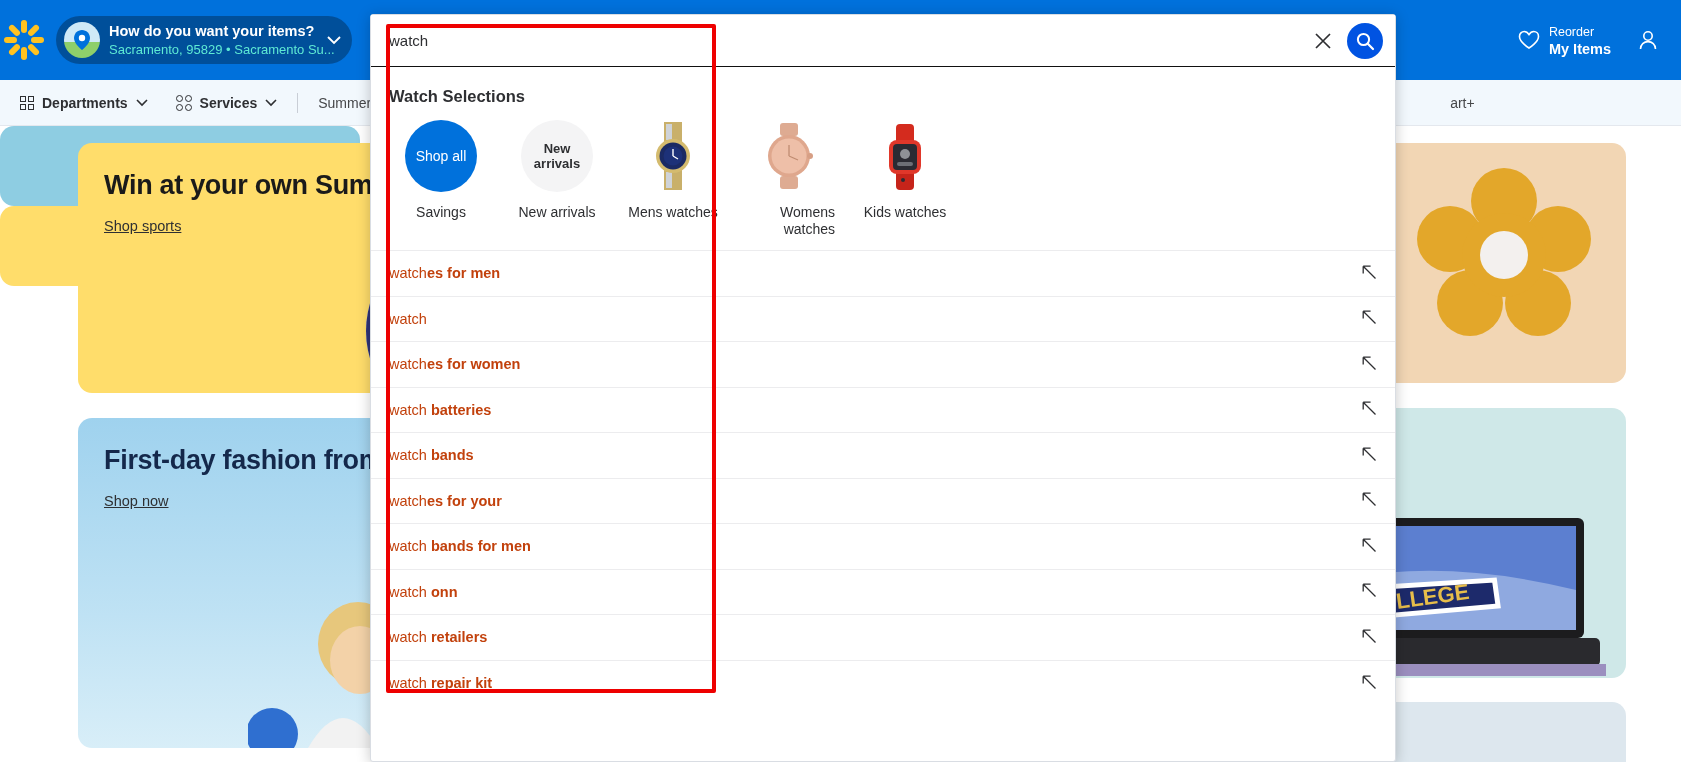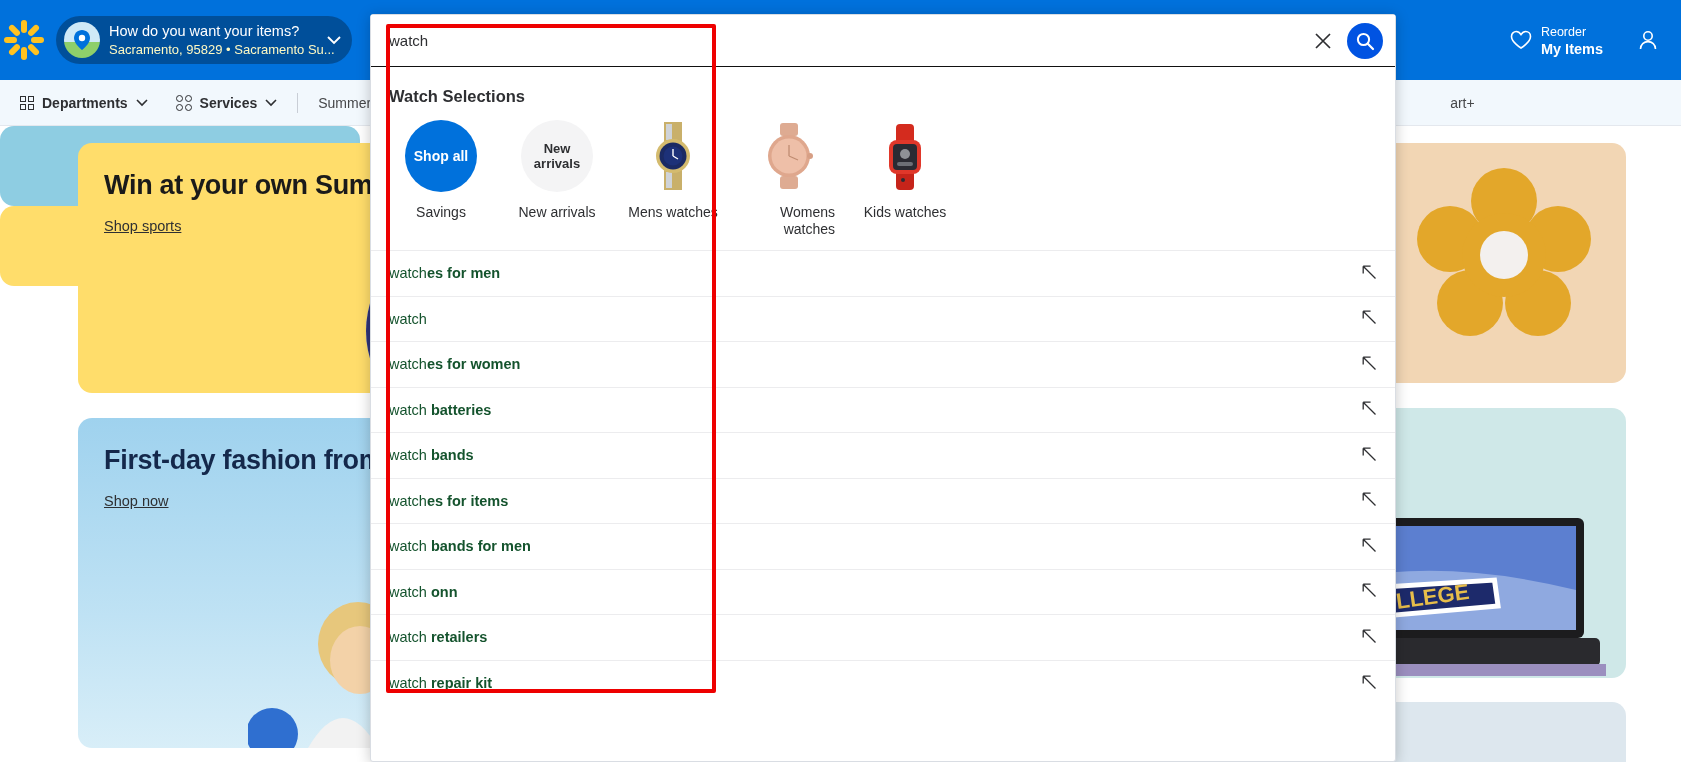--- a/index.html
+++ b/index.html
@@ -26,37 +26,37 @@
     display: flex; align-items: center; padding: 0 10px 0 8px;
   }
   .loc-icon {
     width: 36px; height: 36px; border-radius: 50%;
     background: linear-gradient(#cfe9f7 0%, #cfe9f7 55%, #8ecf6a 55%, #8ecf6a 100%);
     display: flex; align-items: center; justify-content: center;
     flex: 0 0 36px; overflow: hidden;
   }
   .loc-texts { margin-left: 9px; flex: 1 1 auto; min-width: 0; }
   .loc-title {
-    color: #fff; font-size: 14.5px; font-weight: normal; line-height: 17px;
+    color: #fff; font-size: 14.5px; font-weight: bold; line-height: 17px;
     white-space: nowrap;
   }
   .loc-sub {
-    color: #fef9c3; font-size: 13px; line-height: 17px;
+    color: #5eead4; font-size: 13px; line-height: 17px;
     white-space: nowrap; overflow: hidden; text-overflow: ellipsis;
   }
   .loc-chev { color: #fff; flex: 0 0 16px; margin-left: 4px; }
 
   
   .hdr-search-bg {
     position: absolute; left: 370px; top: 14px;
     width: 1020px; height: 52px; background: #fff; border-radius: 26px;
   }
   .hdr-right {
     position: absolute; right: 0; top: 0; height: 80px;
-    display: flex; align-items: center; gap: 34px; padding-right: 22px;
+    display: flex; align-items: center; gap: 26px; padding-right: 22px;
   }
   .hdr-item { display: flex; align-items: center; gap: 9px; color: #fff; }
   .hdr-item .lbl1 { font-size: 12.5px; line-height: 14px; }
   .hdr-item .lbl2 { font-size: 14.5px; font-weight: bold; line-height: 17px; }
 
   
   .subnav {
     position: absolute; top: 80px; left: 0; width: 1681px; height: 46px;
     background: #f2f8fd; border-bottom: 1px solid #e4e8ee;
     display: flex; align-items: center; padding-left: 6px;
@@ -157,33 +157,33 @@
   .sel-title { font-size: 16.5px; font-weight: bold; color: #2e2f32; padding: 0 18px 14px 18px; }
   .sel-row { display: flex; gap: 0px; padding: 0 12px; }
   .sel-item {
     width: 116px; display: flex; flex-direction: column; align-items: center; cursor: pointer;
   }
   .sel-circle {
     width: 72px; height: 72px; border-radius: 50%;
     display: flex; align-items: center; justify-content: center;
     overflow: hidden; position: relative;
   }
-  .sel-circle.blue { background: #0071dc; color: #fff; font-weight: bold; font-size: 14px; }
+  .sel-circle.blue { background: #0071dc; color: #fff; font-weight: normal; font-size: 14px; }
   .sel-circle.gray { background: #f4f4f5; color: #2e2f32; font-weight: bold; font-size: 13px; text-align: center; line-height: 15px; }
   .sel-label {
     margin-top: 12px; font-size: 14px; color: #2e2f32; text-align: right; line-height: 17px;
     max-width: 92px;
   }
 
   
   .sugg-list { border-top: 1px solid #ececee; }
   .sugg-row {
     height: 45.5px; display: flex; align-items: center; justify-content: space-between;
     padding: 0 18px; border-bottom: 1px solid #ececee; cursor: pointer;
-    font-size: 14.5px; color: #14532d;
+    font-size: 14.5px; color: #c2410c;
   }
   .sugg-row:last-child { border-bottom: 0; }
   .sugg-text .b { font-weight: bold; }
   .arrow-ic { width: 16px; height: 16px; flex: 0 0 16px; }
 
   
   .annot {
     position: absolute; left: 386px; top: 24px; width: 330px; height: 669px;
     border: 4px solid #ee0000; z-index: 60; pointer-events: none; border-radius: 2px;
   }
@@ -460,21 +460,21 @@
               <path d="M14.5 14.5 L2.2 2.2 M2.2 2.2 L2.2 9.6 M2.2 2.2 L9.6 2.2" stroke="#2e2f32" stroke-width="1.3" fill="none"></path>
             </svg></span>
         </div>
         <div class="sugg-row">
           <span class="sugg-text"><span>watch </span><span class="b">bands</span></span>
           <span><svg class="arrow-ic" viewBox="0 0 16 16">
               <path d="M14.5 14.5 L2.2 2.2 M2.2 2.2 L2.2 9.6 M2.2 2.2 L9.6 2.2" stroke="#2e2f32" stroke-width="1.3" fill="none"></path>
             </svg></span>
         </div>
         <div class="sugg-row">
-          <span class="sugg-text"><span>watch</span><span class="b">es for items</span></span>
+          <span class="sugg-text"><span>watch</span><span class="b">es for your</span></span>
           <span><svg class="arrow-ic" viewBox="0 0 16 16">
               <path d="M14.5 14.5 L2.2 2.2 M2.2 2.2 L2.2 9.6 M2.2 2.2 L9.6 2.2" stroke="#2e2f32" stroke-width="1.3" fill="none"></path>
             </svg></span>
         </div>
         <div class="sugg-row">
           <span class="sugg-text"><span>watch </span><span class="b">bands for men</span></span>
           <span><svg class="arrow-ic" viewBox="0 0 16 16">
               <path d="M14.5 14.5 L2.2 2.2 M2.2 2.2 L2.2 9.6 M2.2 2.2 L9.6 2.2" stroke="#2e2f32" stroke-width="1.3" fill="none"></path>
             </svg></span>
         </div>

